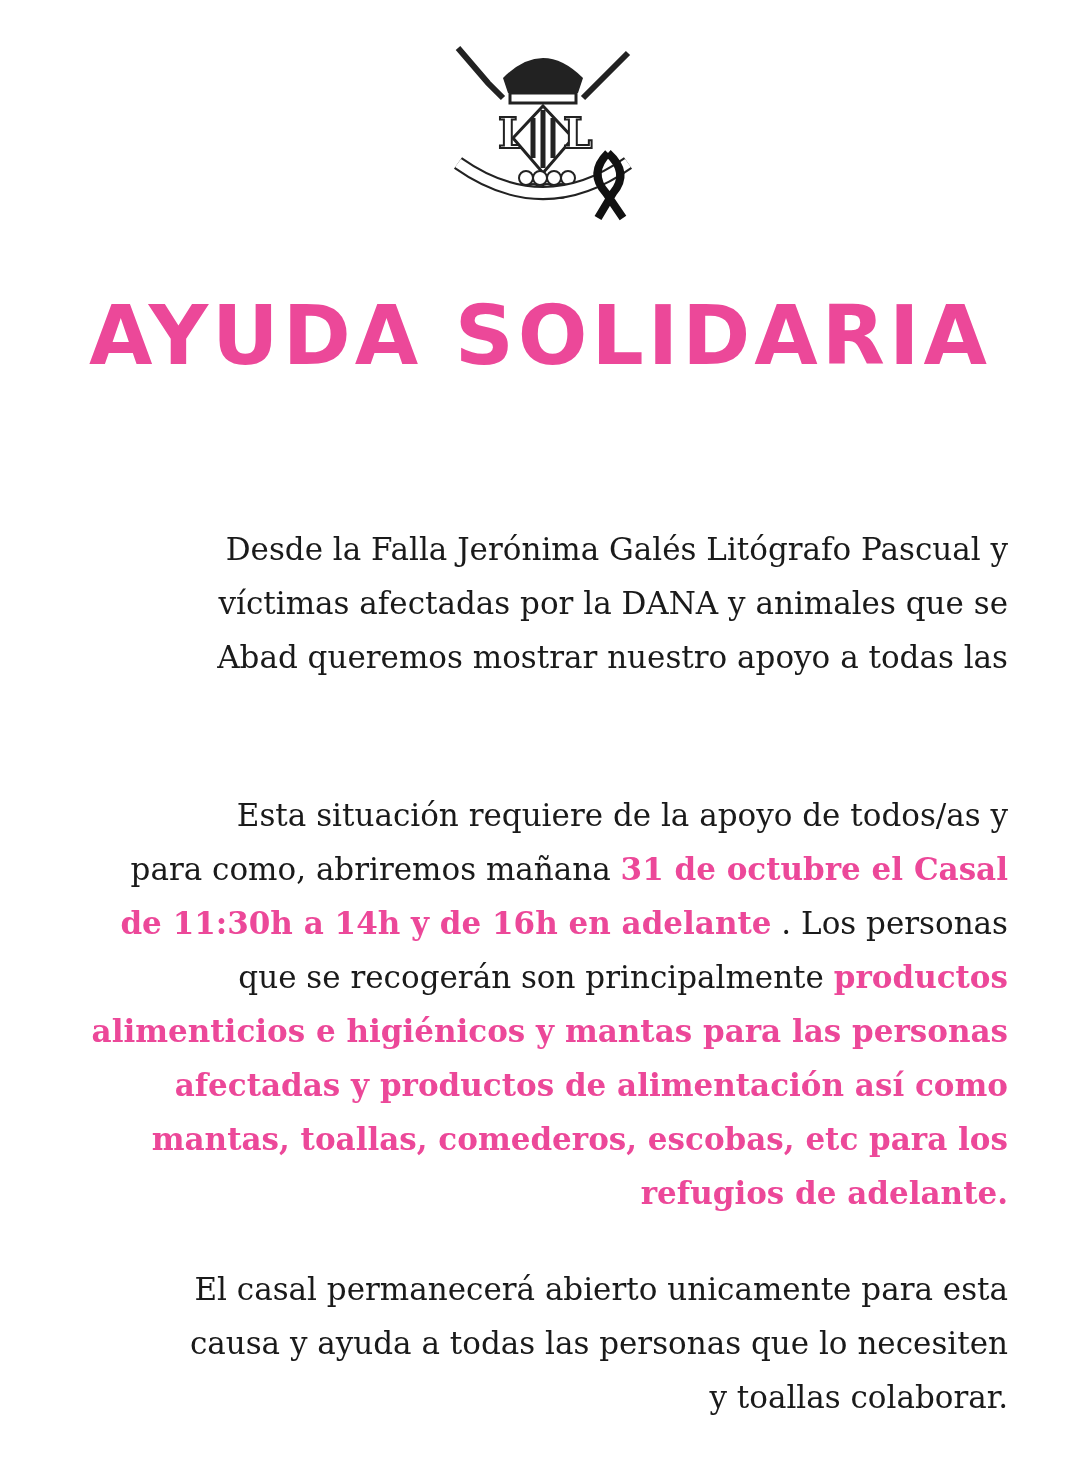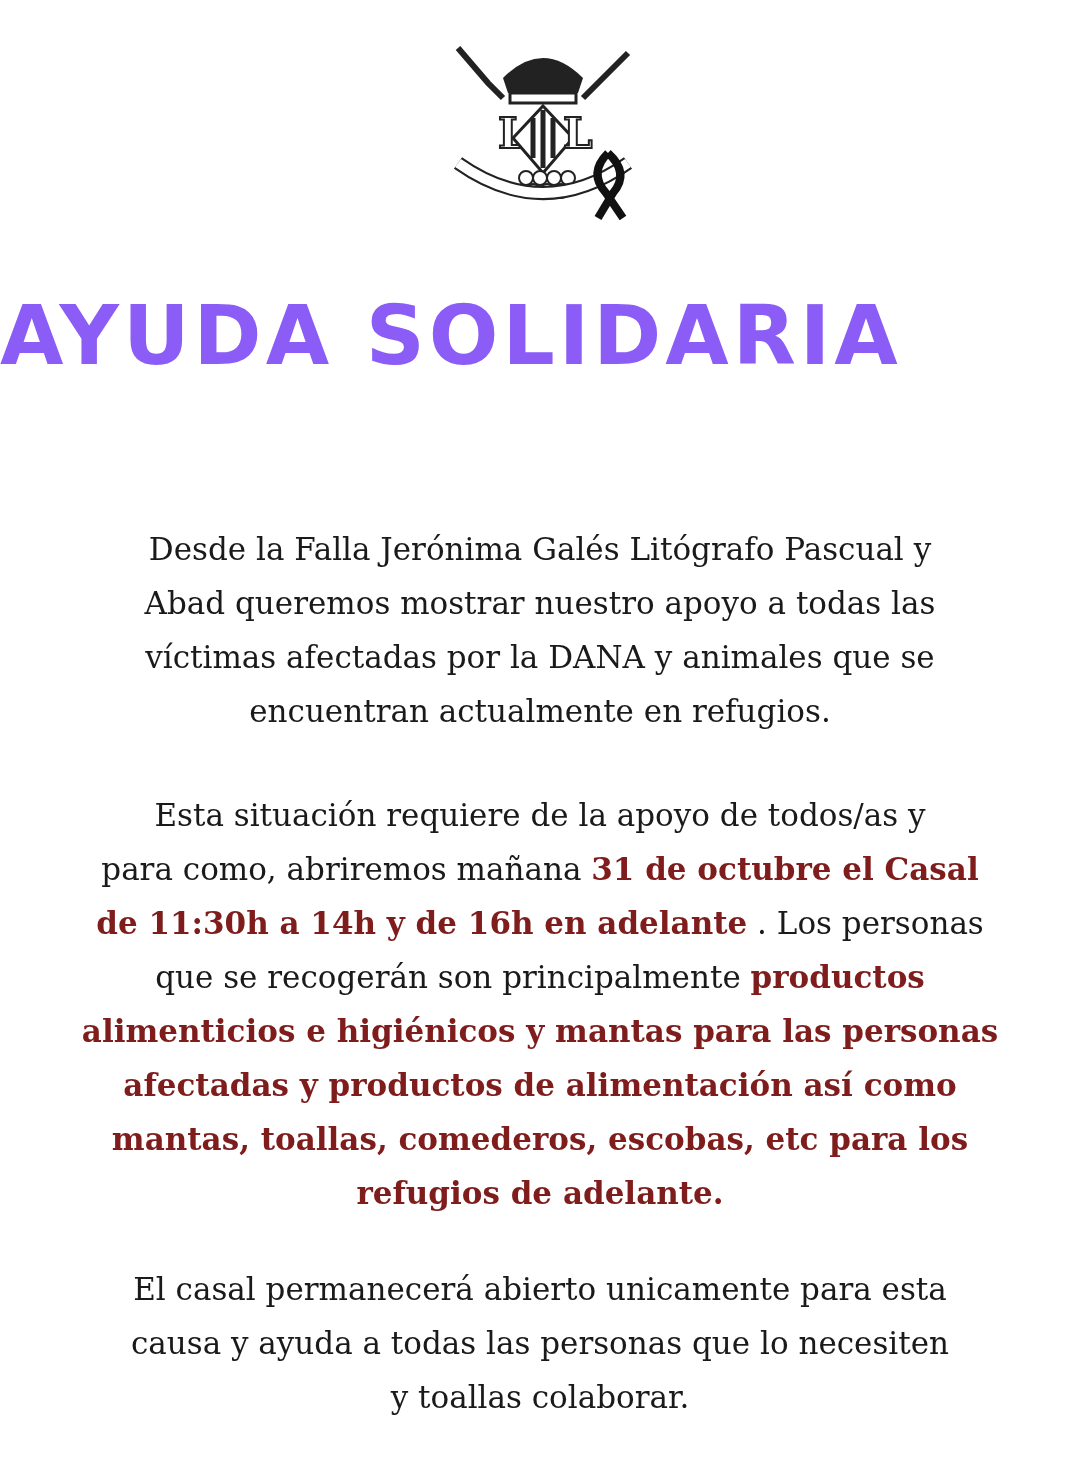--- a/index.html
+++ b/index.html
@@ -1,25 +1,25 @@
 <!DOCTYPE html>
 <html><head>
 <meta charset="utf-8">
 <style>
   html, body { margin:0; padding:0; background:#ffffff; }
   body { width:1080px; height:1460px; position:relative; overflow:hidden; color:#111; }
   .logo { position:absolute; left:448px; top:38px; width:190px; height:185px; }
-  .title { position:absolute; left:0; width:1080px; top:288px; text-align:left;
-    font-family:"DejaVu Sans", sans-serif; font-weight:bold; font-size:82px; letter-spacing:4px; color:#8b5cf6; }
-  .para { position:absolute; left:60px; width:960px; text-align:center;
+  .title { position:absolute; left:0; width:1080px; top:288px; text-align:center;
+    font-family:"DejaVu Sans", sans-serif; font-weight:bold; font-size:82px; letter-spacing:4px; color:#ec4899; }
+  .para { position:absolute; left:48px; width:960px; text-align:right;
     font-family:"DejaVu Serif", serif; font-size:31px; line-height:54px; color:#1a1a1a; }
   .p1 { top:522px; }
   .p2 { top:788px; }
   .p3 { top:1262px; }
-  b { font-weight:bold; color:#7f1d1d; }
+  b { font-weight:bold; color:#ec4899; }
 </style>
 </head>
 <body>
 
 <svg class="logo" viewBox="0 0 190 185">
   <path d="M55 40 Q95 0 135 40 L130 55 L60 55 Z" fill="#222"></path>
   <rect x="62" y="55" width="66" height="10" fill="#fff" stroke="#222" stroke-width="3"></rect>
   <path d="M10 10 L40 45 L55 60" stroke="#222" stroke-width="6" fill="none"></path>
   <path d="M180 15 L150 45 L135 60" stroke="#222" stroke-width="6" fill="none"></path>
   <text x="50" y="110" font-family="DejaVu Serif, serif" font-size="42" font-weight="bold" fill="#fff" stroke="#222" stroke-width="2">L</text>
@@ -37,23 +37,22 @@
   </g>
   <path d="M10 125 Q95 185 180 125" stroke="#222" stroke-width="14" fill="none"></path>
   <path d="M10 125 Q95 185 180 125" stroke="#fff" stroke-width="10" fill="none"></path>
   <path d="M160 115 Q140 135 158 155 L175 180 M160 115 Q182 135 165 155 L150 180" stroke="#111" stroke-width="8" fill="none"></path>
 </svg>
 
 <div class="title">AYUDA SOLIDARIA</div>
 
 <div class="para p1">
   <div>Desde la Falla Jerónima Galés Litógrafo Pascual y</div>
+  <div>víctimas afectadas por la DANA y animales que se</div>
   <div>Abad queremos mostrar nuestro apoyo a todas las</div>
-  <div>víctimas afectadas por la DANA y animales que se</div>
-  <div>encuentran actualmente en refugios.</div>
 </div>
 
 <div class="para p2">
   <div>Esta situación requiere de la apoyo de todos/as y</div>
   <div><span>para como, abriremos mañana </span><b>31 de octubre el Casal</b></div>
   <div><b>de 11:30h a 14h y de 16h en adelante</b><span> . Los personas</span></div>
   <div><span>que se recogerán son  principalmente </span><b>productos</b></div>
   <div><b>alimenticios e higiénicos y mantas para las personas</b></div>
   <div><b>afectadas y productos de alimentación así como</b></div>
   <div><b>mantas, toallas, comederos, escobas, etc para los</b></div>

